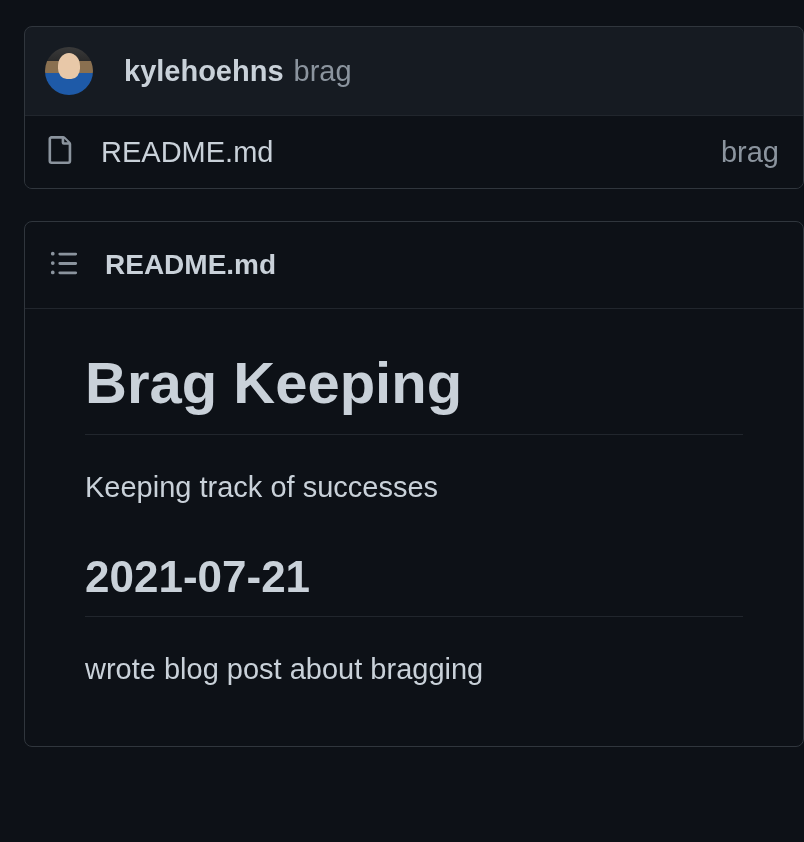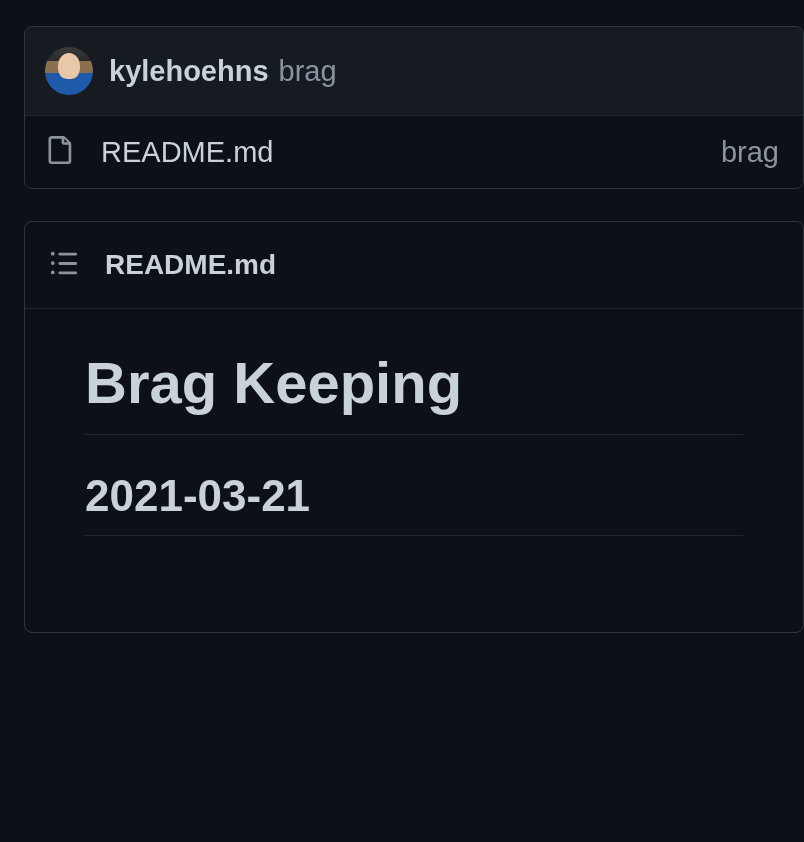--- a/index.html
+++ b/index.html
@@ -19,21 +19,21 @@
       margin: 26px 0 0 24px;
       background-color: #161b22;
       border: 1px solid #30363d;
       border-radius: 8px;
       overflow: hidden;
     }
     .commit-header {
       display: flex;
       align-items: center;
       padding: 20px 20px;
-      gap: 16px;
+      gap: 31px;
     }
     .avatar {
       width: 48px;
       height: 48px;
       border-radius: 50%;
       background: linear-gradient(180deg, #3a3a3a 0%, #2a2a2a 30%, #8a7050 30%, #8a7050 55%, #1e5aa8 55%, #1e5aa8 100%);
       position: relative;
       overflow: hidden;
       flex-shrink: 0;
     }
@@ -166,15 +166,17 @@
   <div class="readme-header">
     <span class="list-icon">
       <svg width="30" height="30" viewBox="0 0 16 16" fill="currentColor">
         <path d="M2 4a1 1 0 1 0 0-2 1 1 0 0 0 0 2Zm3.75-1.5a.75.75 0 0 0 0 1.5h8.5a.75.75 0 0 0 0-1.5h-8.5Zm0 5a.75.75 0 0 0 0 1.5h8.5a.75.75 0 0 0 0-1.5h-8.5Zm0 5a.75.75 0 0 0 0 1.5h8.5a.75.75 0 0 0 0-1.5h-8.5ZM3 8a1 1 0 1 1-2 0 1 1 0 0 1 2 0Zm-1 6a1 1 0 1 0 0-2 1 1 0 0 0 0 2Z"></path>
       </svg>
     </span>
     <span class="readme-title">README.md</span>
   </div>
   <div class="readme-content">
     <h1 class="doc-h1">Brag Keeping</h1>
-    <h2 class="doc-h2">2021-03-21</h2>
+    <p class="doc-p">Keeping track of successes</p>
+    <h2 class="doc-h2">2021-07-21</h2>
+    <p class="doc-p2">wrote blog post about bragging</p>
   </div>
 </div>
 
 </body></html>

